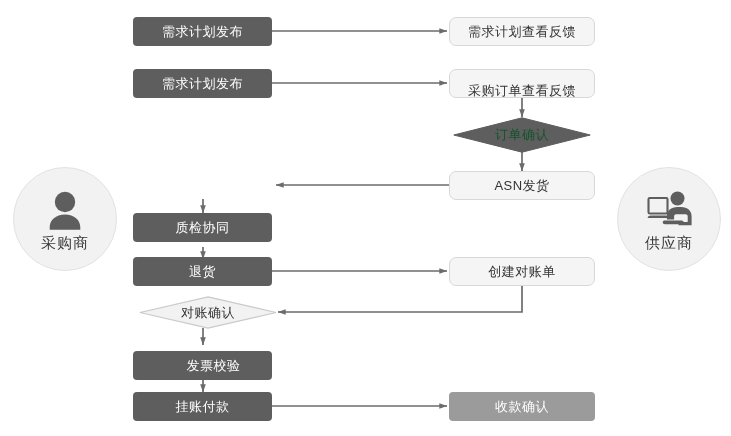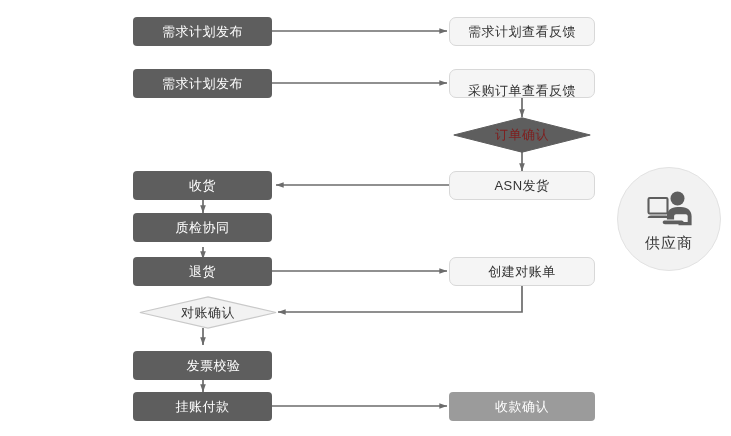--- a/index.html
+++ b/index.html
@@ -72,21 +72,21 @@
     top: 0;
     width: 100%;
     height: 100%;
     display: flex;
     align-items: center;
     justify-content: center;
     font-size: 13px;
     letter-spacing: 0.5px;
     white-space: nowrap;
   }
-  .diamond.dark .dlabel { color: #7f1d1d; }
+  .diamond.dark .dlabel { color: #14532d; }
   .diamond.light .dlabel { color: #333333; }
 
   
   .actor {
     position: absolute;
     box-sizing: border-box;
     border-radius: 50%;
     background: #f2f2f2;
     border: 1px solid #e2e2e2;
     display: flex;
@@ -140,20 +140,29 @@
       <path d="M522,285 L522,312 L278,312"></path>
 
       <path d="M203,328 L203,345"></path>
 
       <path d="M203,379 L203,392"></path>
 
       <path d="M272,406 L447,406"></path>
     </g>
   </svg>
 
+  <div class="actor" style="left:13px; top:167px; width:104px; height:104px;">
+    <span class="glyph">
+      <svg viewBox="0 0 46 44" width="46" height="44" aria-hidden="true">
+        <circle cx="23" cy="13" r="10.2" fill="#5e5e5e"></circle>
+        <path d="M23 25.5c-9.2 0-15.3 5.6-15.3 12.9 0 1.4 0 2.4 0 2.4h30.6s0-1 0-2.4c0-7.3-6.1-12.9-15.3-12.9z" fill="#5e5e5e"></path>
+      </svg>
+    </span>
+    <span class="aname">采购商</span>
+  </div>
 
   <div class="actor" style="left:617px; top:167px; width:104px; height:104px;">
     <span class="glyph">
       <svg viewBox="0 0 46 44" width="46" height="44" aria-hidden="true">
 
         <rect x="2.5" y="9" width="19" height="15.5" rx="1.2" fill="none" stroke="#5e5e5e" stroke-width="2.1"></rect>
         <path d="M5 26.5 h15 c1.6 0 2.6 1.3 2.6 2.6 h-21 c0-1.3 1.3-2.6 3.4-2.6z" fill="#5e5e5e"></path>
 
         <circle cx="31.5" cy="9.5" r="7" fill="#5e5e5e"></circle>
 
@@ -181,23 +190,20 @@
     <span>采购订单查看反馈</span>
   </div>
 
   <div class="diamond dark" style="left:453px; top:117px; width:138px; height:36px;">
     <svg width="138" height="36" viewBox="0 0 138 36">
       <polygon points="69,0.8 137.2,18 69,35.2 0.8,18" fill="#5e5e5e" stroke="#5e5e5e" stroke-width="1"></polygon>
     </svg>
     <span class="dlabel">订单确认</span>
   </div>
 
-  <div class="node dark" style="left:133px; top:171px; width:139px; height:29px;">
-    <span>收货</span>
-  </div>
 
   <div class="node light" style="left:449px; top:171px; width:146px; height:29px;text-align:center;">
     <span>ASN发货</span>
   </div>
 
   <div class="node dark" style="left:133px; top:213px; width:139px; height:29px;">
     <span>质检协同</span>
   </div>
 
   <div class="node dark" style="left:133px; top:257px; width:139px; height:29px;">

